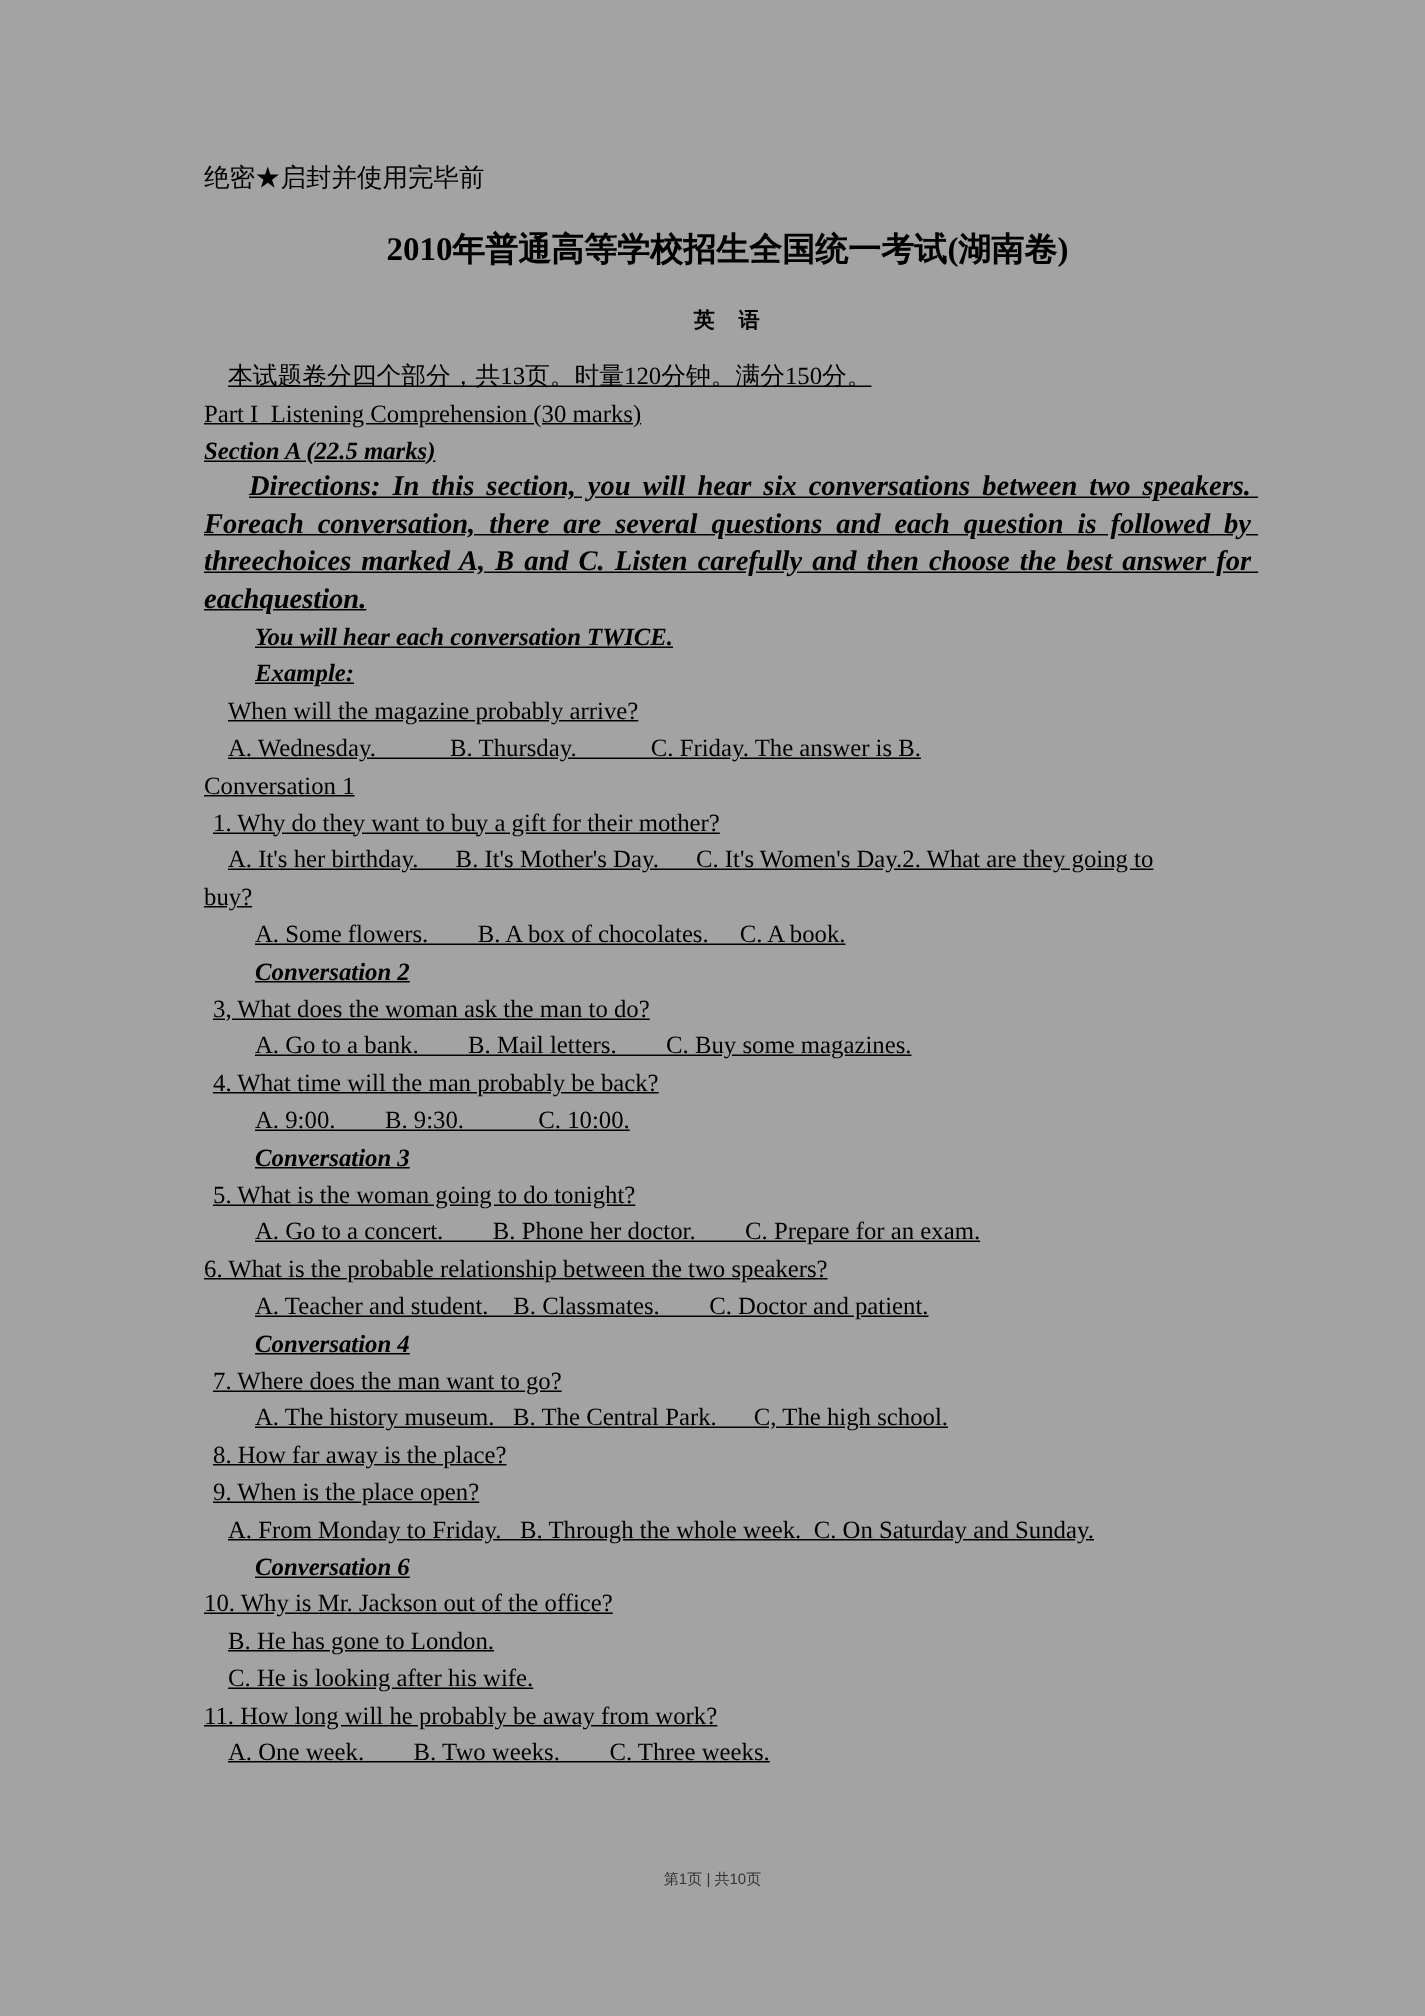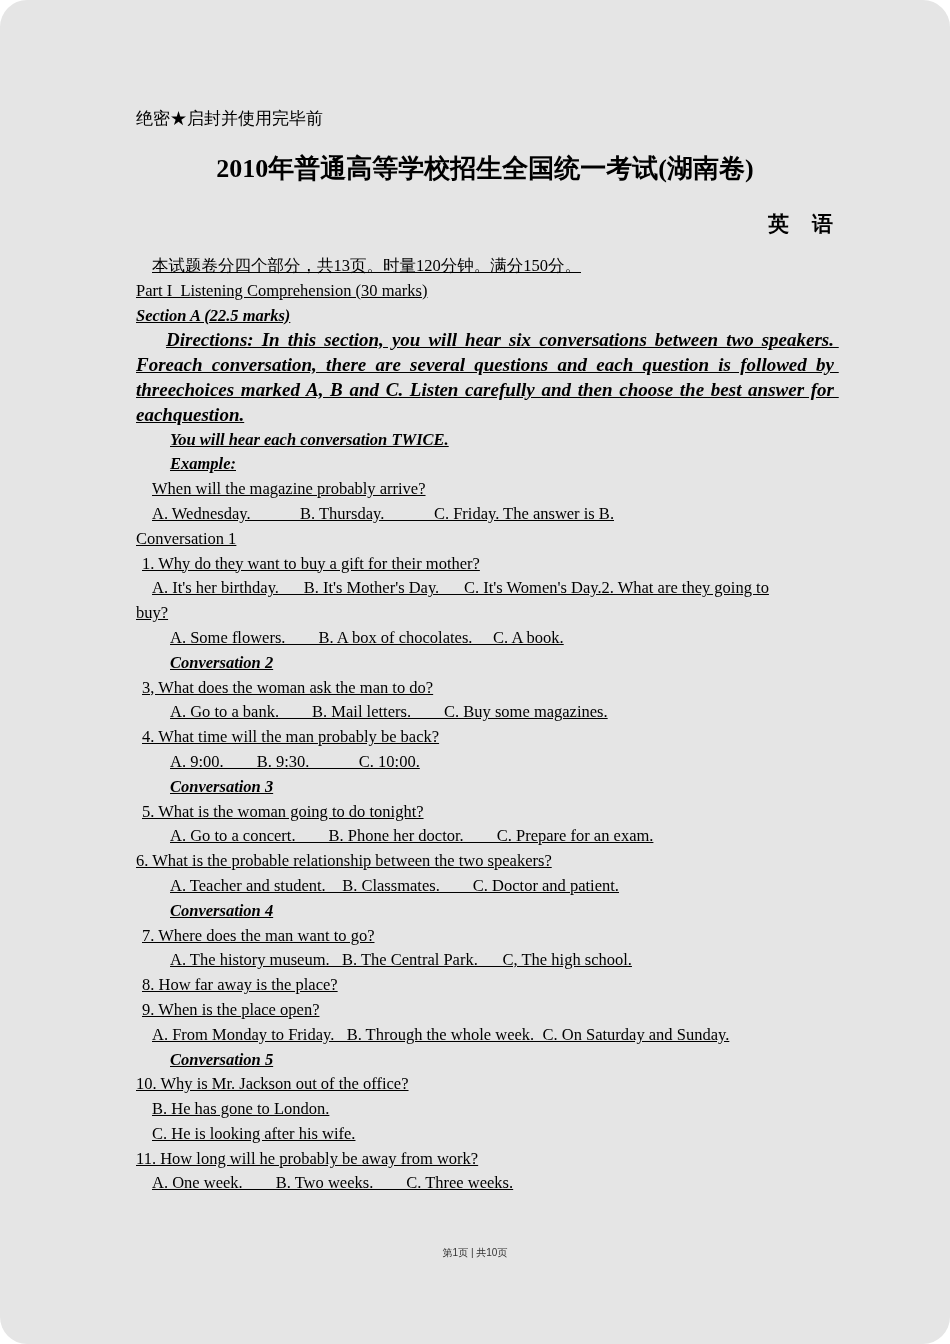--- a/index.html
+++ b/index.html
@@ -10,34 +10,33 @@
     color: #000000;
     font-family: "Liberation Serif", "DejaVu Serif", serif;
   }
   .page {
     position: relative;
     width: 950px;
     height: 1344px;
     overflow: hidden;
     padding: 106px 116px 0 136px;
     box-sizing: border-box;
-    background: #e5e5e5;
-    border-radius: 27px;
+    background: #a3a3a3;
   }
   .secrecy { font-size: 17px; line-height: 25px; margin: 0; }
   .title {
-    font-size: 26px;
+    font-size: 22px;
     font-weight: 700;
     text-align: center;
     margin: 20px 0 0 0;
   }
   .subject {
-    font-size: 21px;
+    font-size: 14px;
     font-weight: 700;
-    text-align: right;
+    text-align: center;
     margin: 24px 0 0 0;
     letter-spacing: 1px;
   }
   .body-block { margin-top: 16px; text-decoration: underline; }
   .ln {
     font-size: 16.5px;
     line-height: 24.8px;
     white-space: pre-wrap;
     margin: 0;
   }
@@ -101,21 +100,21 @@
     <p class="ln">6. What is the probable relationship between the two speakers?</p>
     <p class="ln i3">A. Teacher and student.    B. Classmates.        C. Doctor and patient.</p>
 
     <p class="ln bi i3">Conversation 4</p>
     <p class="ln i1">7. Where does the man want to go?</p>
     <p class="ln i3">A. The history museum.   B. The Central Park.      C, The high school.</p>
     <p class="ln i1">8. How far away is the place?</p>
     <p class="ln i1">9. When is the place open?</p>
     <p class="ln i2">A. From Monday to Friday.   B. Through the whole week.  C. On Saturday and Sunday.</p>
 
-    <p class="ln bi i3">Conversation 5</p>
+    <p class="ln bi i3">Conversation 6</p>
     <p class="ln">10. Why is Mr. Jackson out of the office?</p>
     <p class="ln i2">B. He has gone to London.</p>
     <p class="ln i2">C. He is looking after his wife.</p>
     <p class="ln">11. How long will he probably be away from work?</p>
     <p class="ln i2">A. One week.        B. Two weeks.        C. Three weeks.</p>
 
   </div>
 
   <div class="footer">第1页 | 共10页</div>
 

